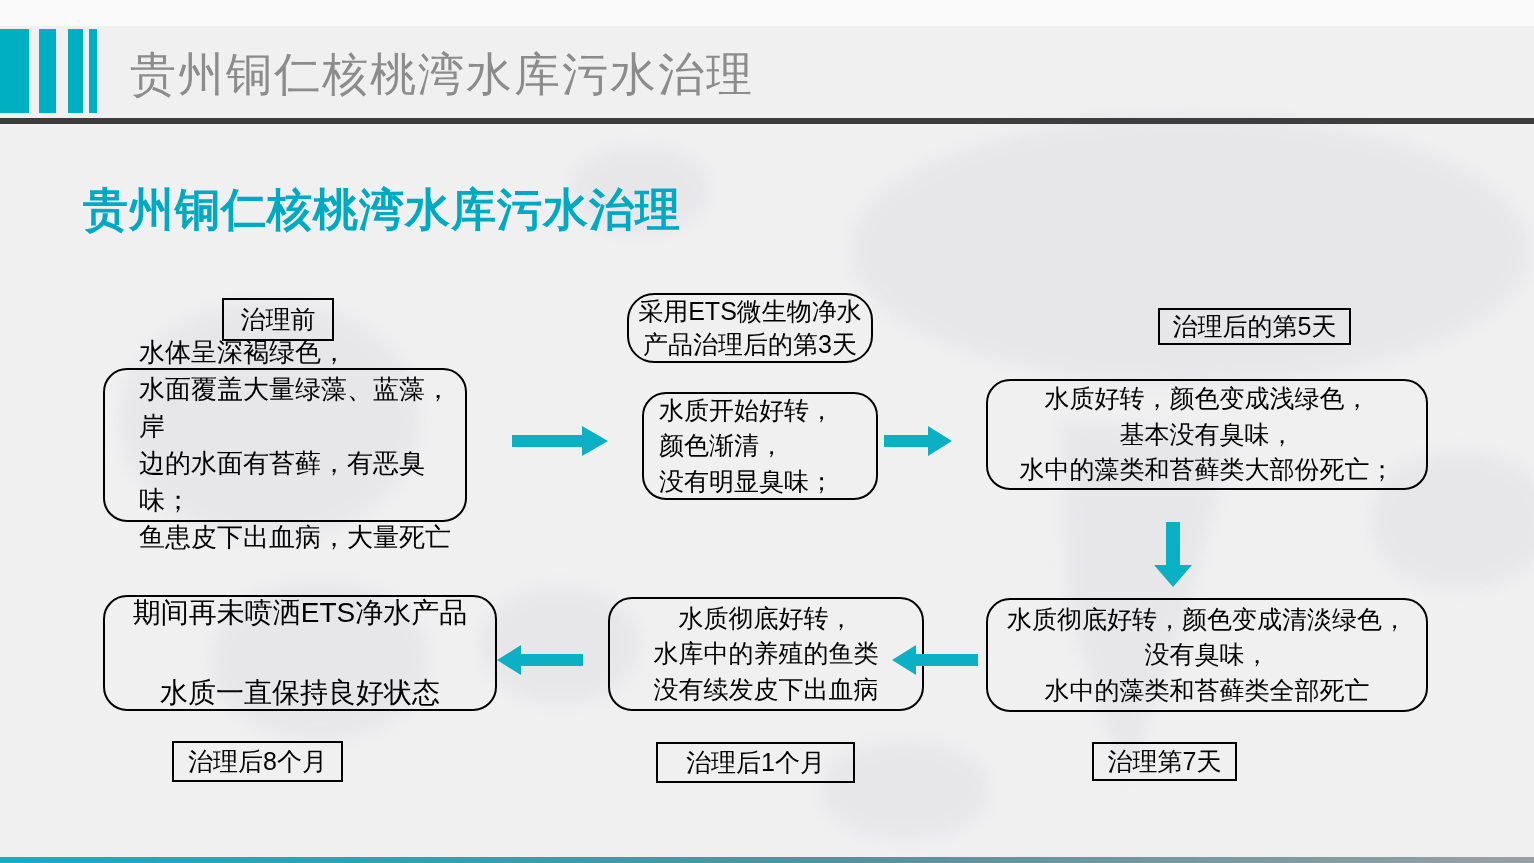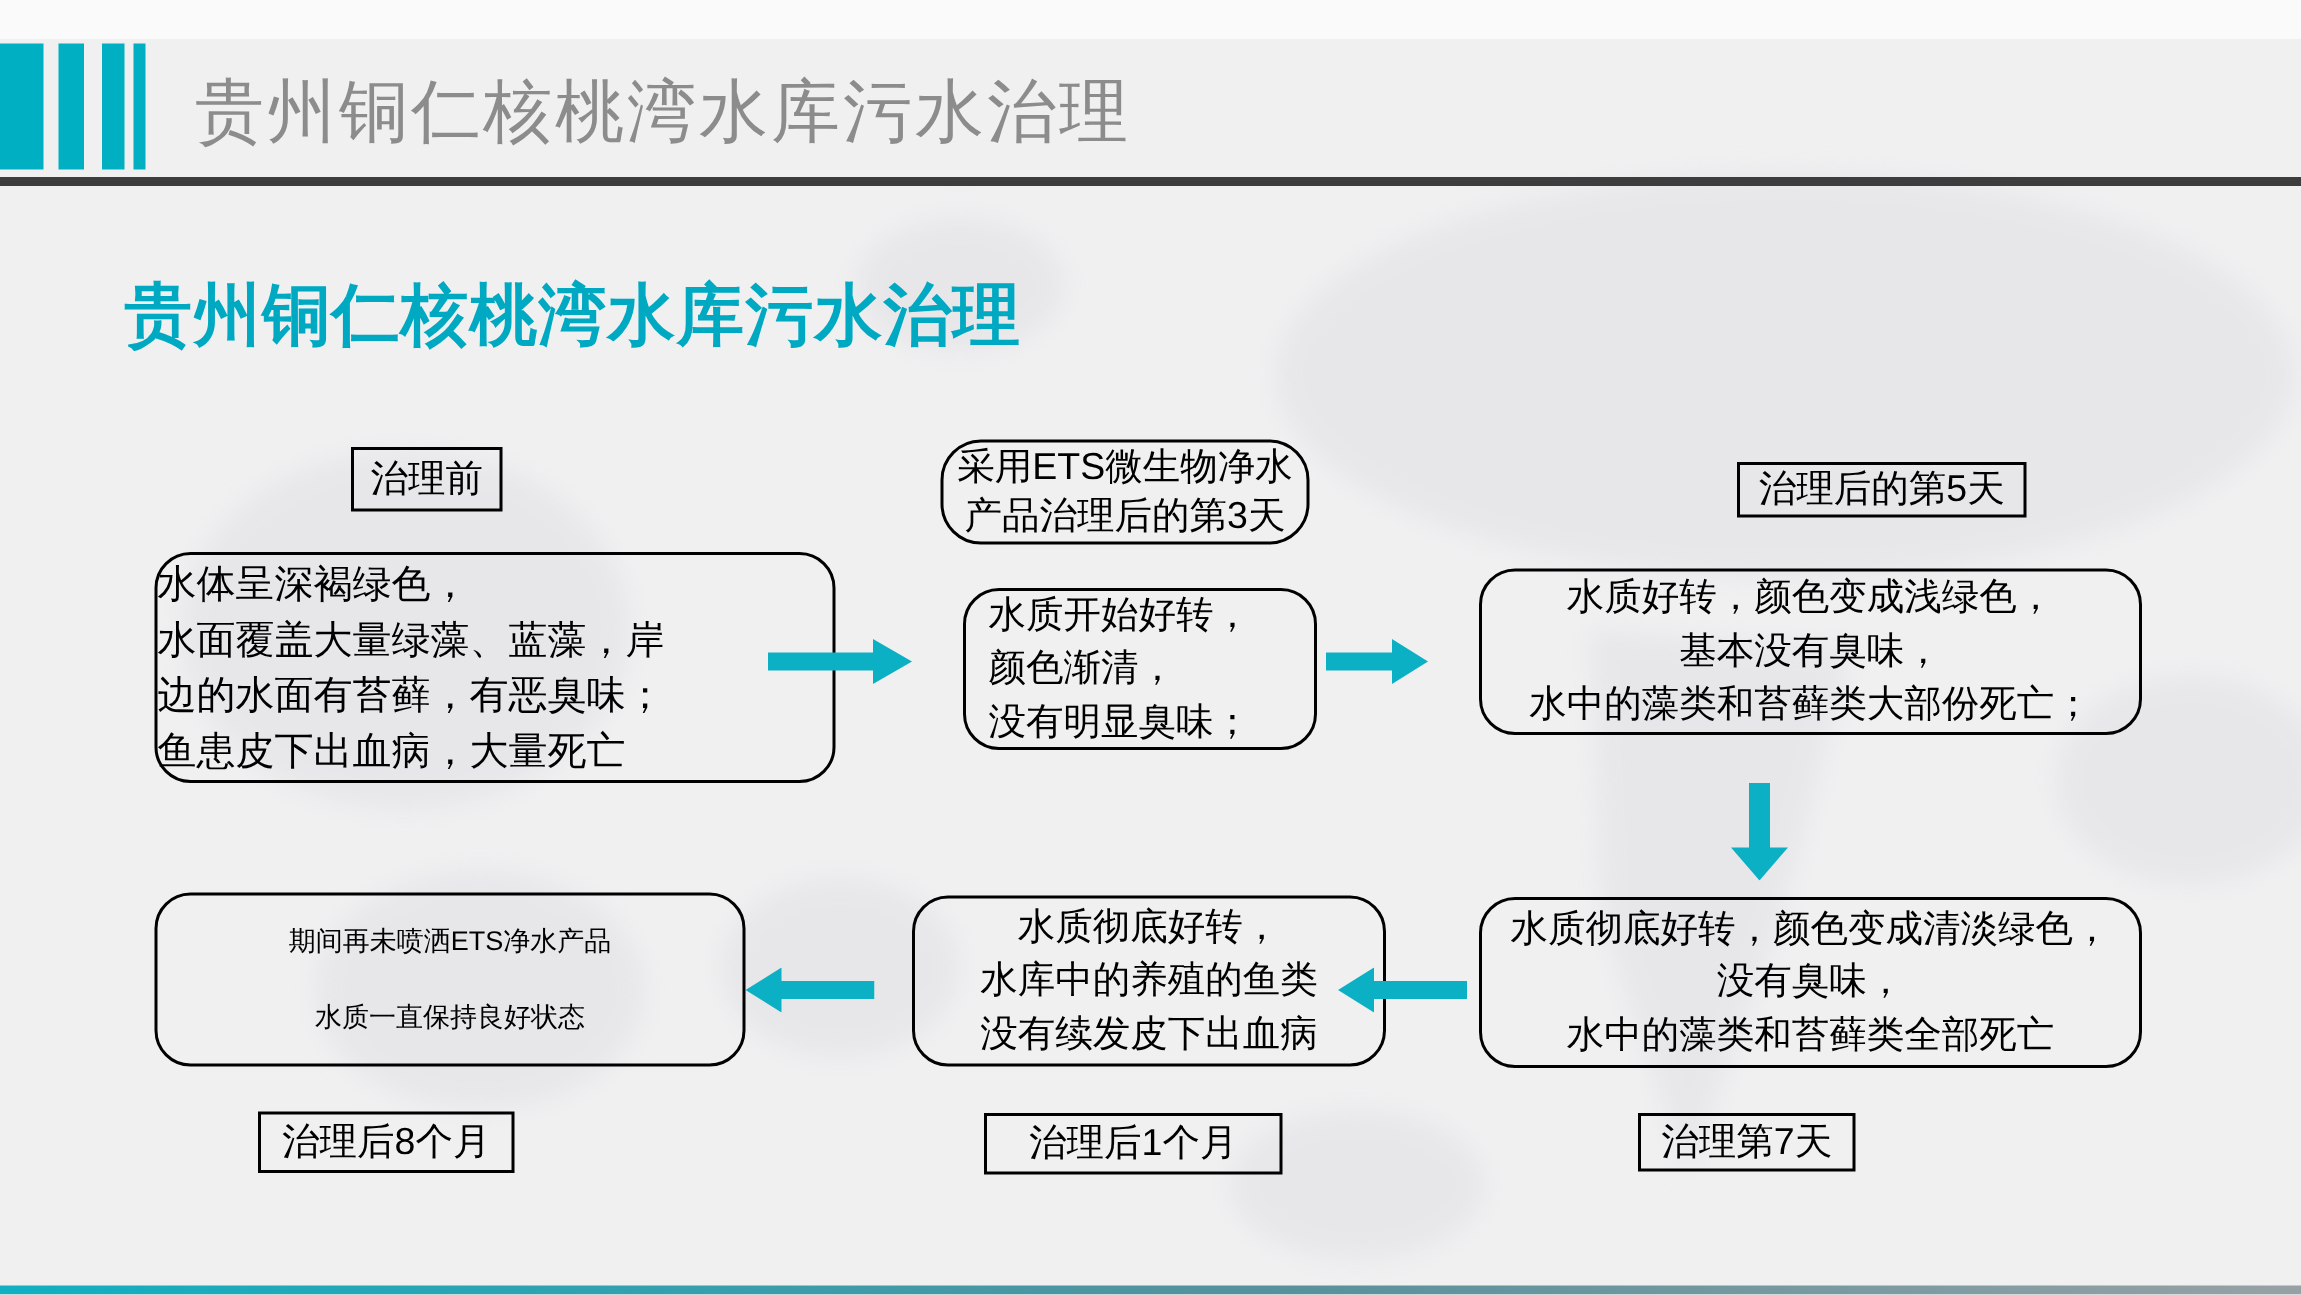--- a/index.html
+++ b/index.html
@@ -28,39 +28,39 @@
     position:absolute;left:83px;top:180px;font-size:45px;font-weight:bold;
     color:#00a9c2;letter-spacing:1px;white-space:nowrap;
   }
 
   
   .stage-label{
     position:absolute;border:2px solid #000;display:flex;align-items:center;
     justify-content:center;text-align:center;font-size:25px;line-height:1.32;
     white-space:pre-line;box-sizing:border-box;
   }
-  .lbl-before{left:222px;top:298px;width:101px;height:43px;margin-left:12px;}
+  .lbl-before{left:222px;top:298px;width:112px;height:43px;}
   .lbl-day3{left:627px;top:293px;width:246px;height:70px;border-radius:27px;}
   .lbl-day5{left:1110px;top:308px;width:193px;height:37px;margin-left:48px;}
   .lbl-month8{left:172px;top:741px;width:171px;height:41px;}
   .lbl-month1{left:656px;top:742px;width:199px;height:41px;}
   .lbl-day7{left:1092px;top:742px;width:145px;height:39px;}
 
   
   .flow-box{
     position:absolute;border:2px solid #000;border-radius:24px;
     display:flex;align-items:center;justify-content:center;
     font-size:25px;line-height:1.42;white-space:pre-line;box-sizing:border-box;
     text-align:center;padding:4px 10px;
   }
   .flow-box.align-left{justify-content:flex-start;text-align:left;}
-  .box-before{left:103px;top:368px;width:454px;height:154px;font-size:26px;padding-left:0;}
+  .box-before{left:103px;top:368px;width:364px;height:154px;font-size:26px;padding-left:34px;}
   .box-day3{left:642px;top:392px;width:236px;height:108px;padding-left:15px;}
   .box-day5{left:986px;top:379px;width:442px;height:111px;}
-  .box-month8{left:103px;top:595px;width:394px;height:116px;font-size:18px;}
+  .box-month8{left:103px;top:595px;width:394px;height:116px;font-size:28px;}
   .box-month1{left:608px;top:597px;width:316px;height:114px;}
   .box-day7{left:986px;top:598px;width:442px;height:114px;}
 
   .arrow{position:absolute;}
   .arrow svg{display:block;}
 
   .footer-bar{
     position:absolute;left:0;right:0;bottom:0;height:6px;
     background:linear-gradient(90deg,#10b0c2 0%,#55919c 55%,#97a1a5 100%);
   }

